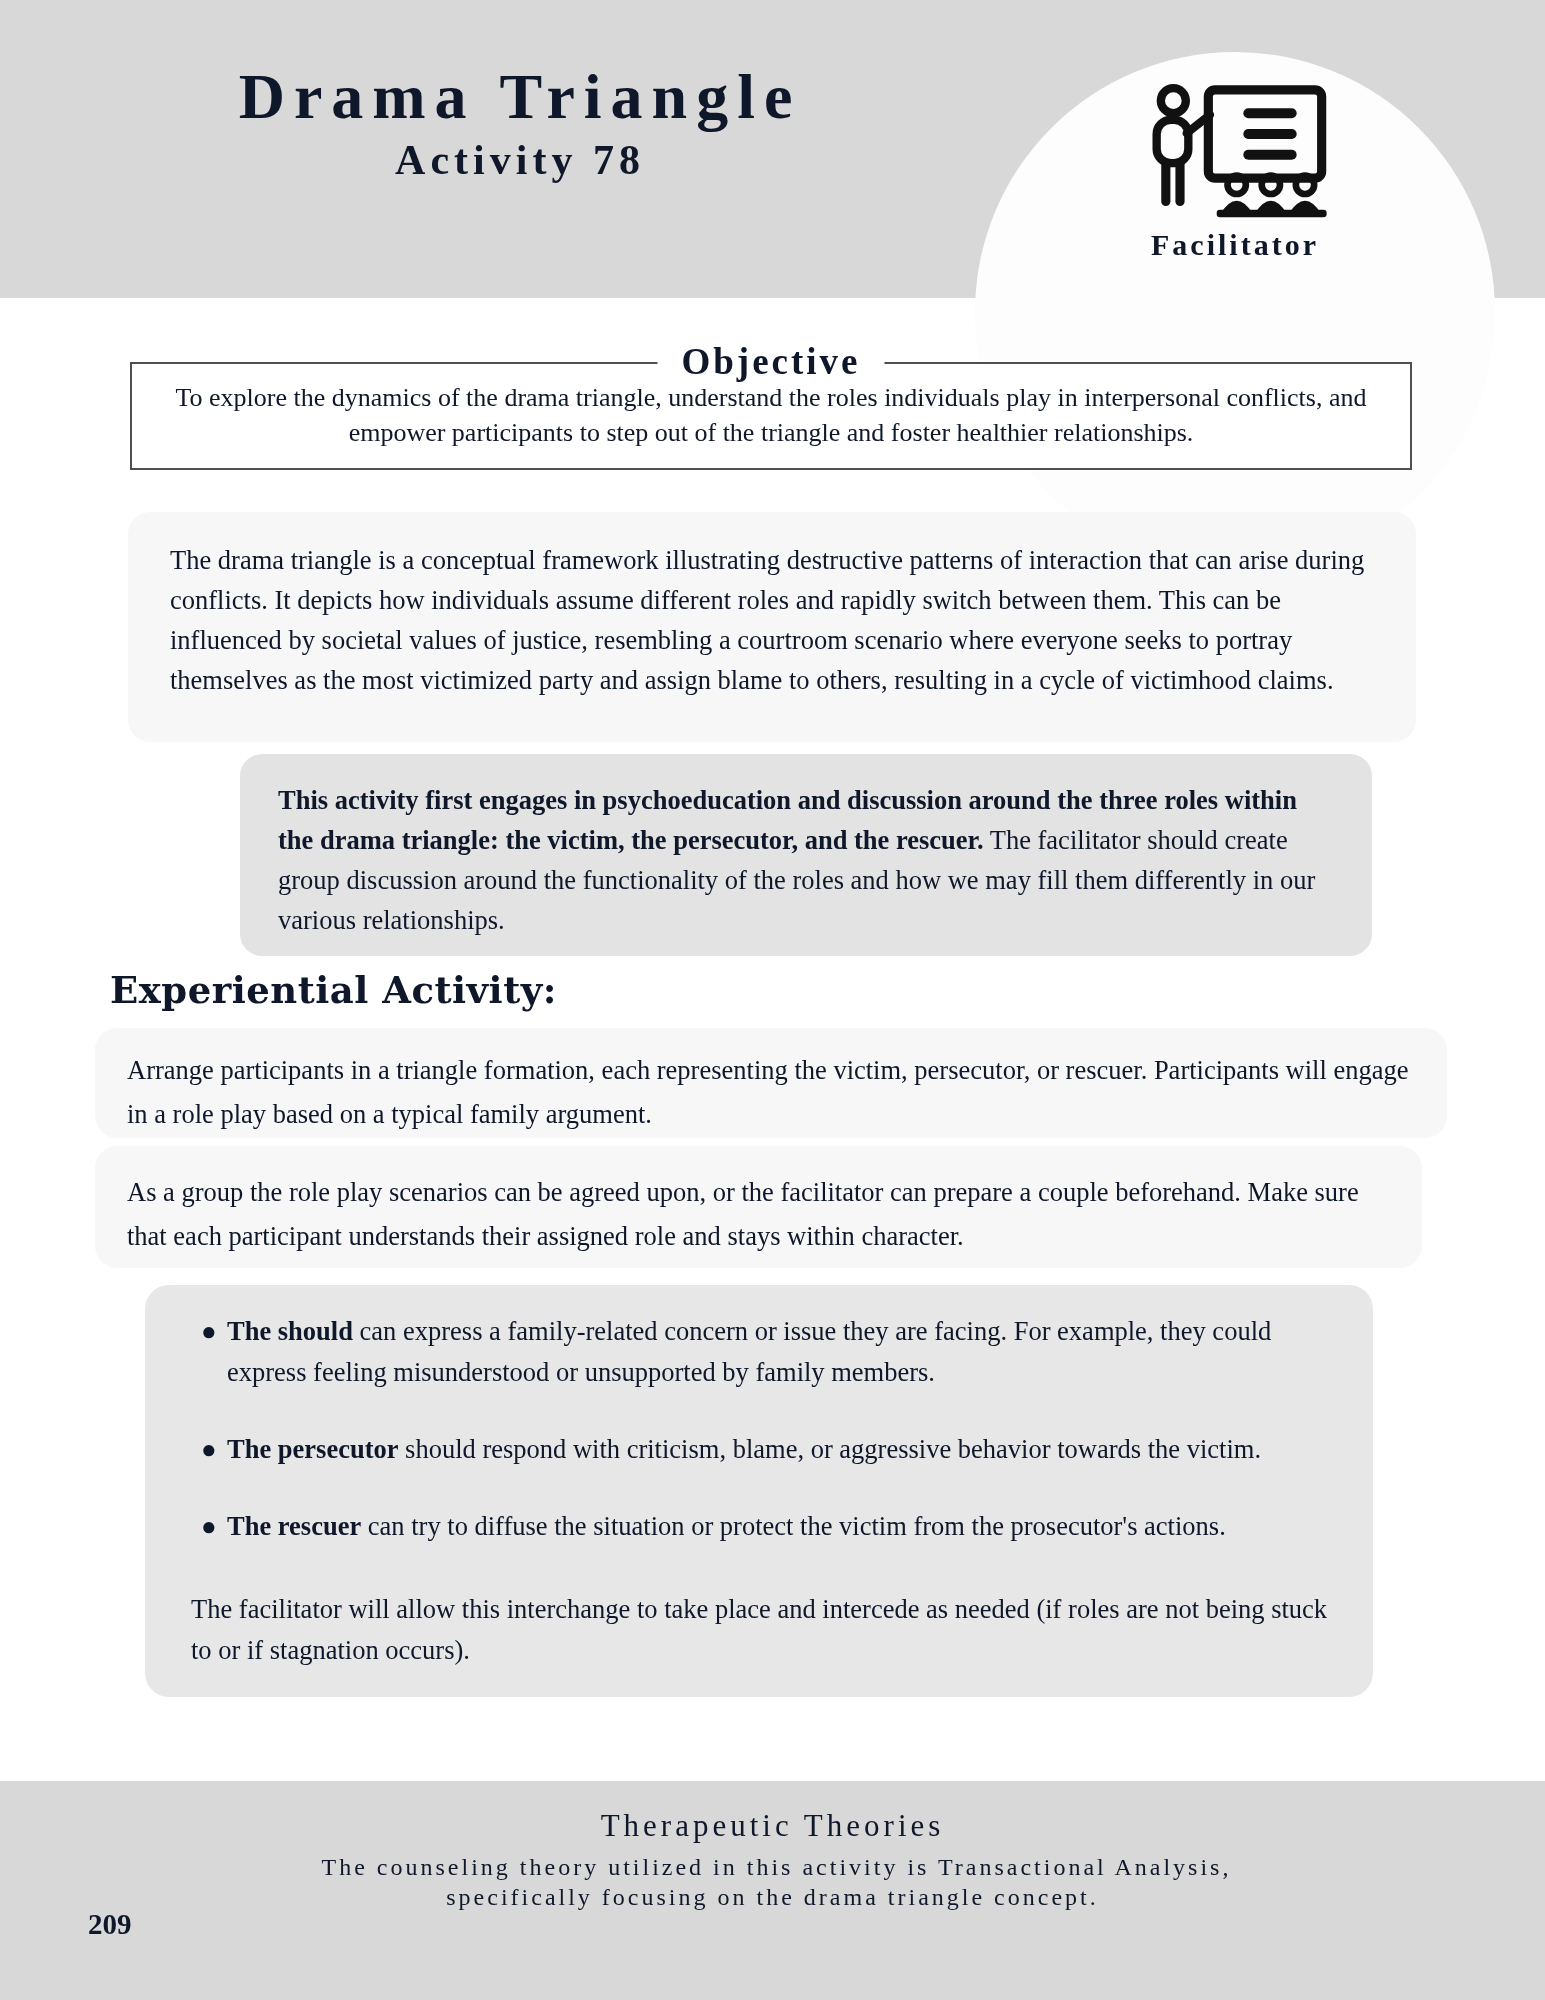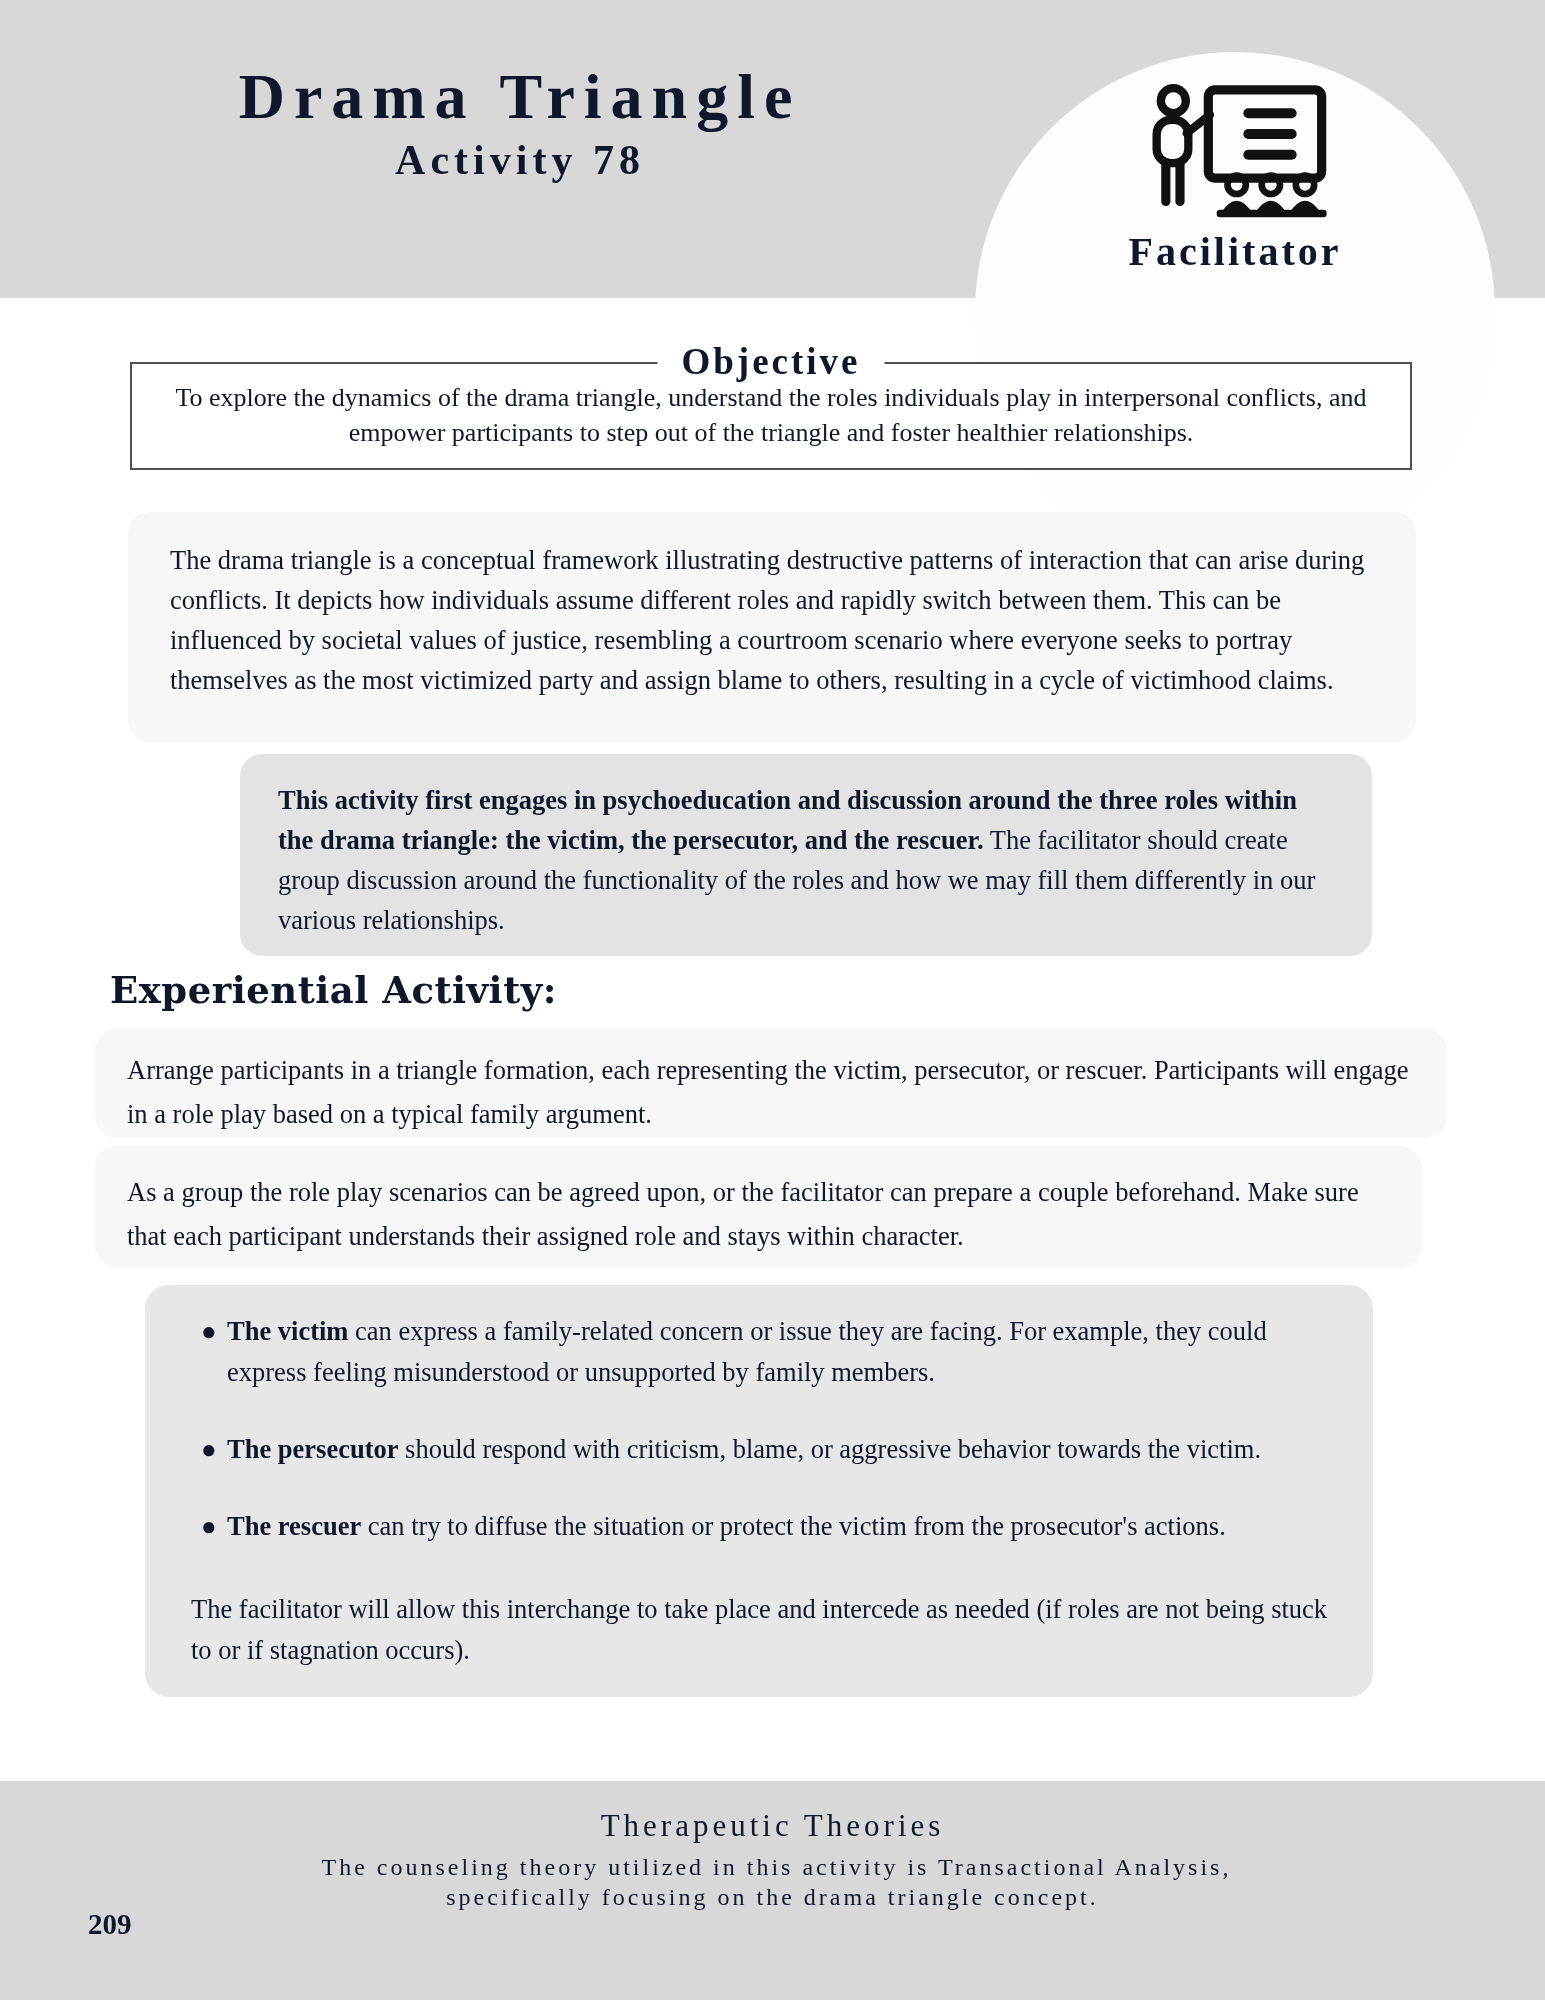--- a/index.html
+++ b/index.html
@@ -6,21 +6,21 @@
   .page{
     position:relative;width:1545px;height:2000px;background:#ffffff;overflow:hidden;
     font-family:"Liberation Serif","DejaVu Serif",serif;color:#0f172a;padding-left:48px;
   }
   
   .band-top{position:absolute;left:0;top:0;width:1545px;height:298px;background:#d8d8d8;}
   .band-bottom{position:absolute;left:0;top:1781px;width:1545px;height:219px;background:#d8d8d8;}
   
   .circle{position:absolute;left:975px;top:52px;width:520px;height:520px;border-radius:50%;background:#fdfdfd;}
   .circle .icon-wrap{position:absolute;left:50%;top:22px;transform:translateX(-50%);width:200px;height:150px;}
-  .role-label{position:absolute;left:0;top:176px;width:100%;text-align:center;font-size:40px;font-weight:700;letter-spacing:3px;}
+  .role-label{position:absolute;left:0;top:176px;width:100%;text-align:center;font-size:30px;font-weight:700;letter-spacing:3px;}
   
   .title-wrap{position:absolute;left:150px;top:62px;width:740px;text-align:center;}
   .title-wrap h1{margin:0;font-size:64px;font-weight:700;letter-spacing:9px;line-height:1.1;}
   .title-wrap h2{margin:4px 0 0 0;font-size:42px;font-weight:700;letter-spacing:5px;}
   
   .objective-box{position:absolute;left:130px;top:362px;width:1282px;height:108px;border:2px solid #4f4f4f;background:#ffffff;box-sizing:border-box;}
   .objective-title{position:absolute;top:-24px;left:50%;transform:translateX(-50%);background:#ffffff;padding:0 24px;font-size:37px;font-weight:700;letter-spacing:3px;white-space:nowrap;}
   .objective-text{padding:16px 34px 0 34px;text-align:center;font-size:26px;line-height:1.35;}
   
   .card{position:absolute;box-sizing:border-box;font-size:26.5px;line-height:40px;}
@@ -103,21 +103,21 @@
   </div>
 
   <div class="card light card3">
     <span>Arrange participants in a triangle formation, each representing the victim, persecutor, or rescuer. Participants will engage in a role play based on a typical family argument.</span>
   </div>
 
   <div class="card card5">
     <ul class="bullets">
       <li>
         <span class="dot">●</span>
-        <span class="b">The victim</span><span> can express a family-related concern or issue they are facing. For example, they could express feeling misunderstood or unsupported by family members.</span>
+        <span class="b">The should</span><span> can express a family-related concern or issue they are facing. For example, they could express feeling misunderstood or unsupported by family members.</span>
       </li>
       <li>
         <span class="dot">●</span>
         <span class="b">The persecutor</span><span> should respond with criticism, blame, or aggressive behavior towards the victim.</span>
       </li>
       <li>
         <span class="dot">●</span>
         <span class="b">The rescuer</span><span> can try to diffuse the situation or protect the victim from the prosecutor's actions.</span>
       </li>
     </ul>

